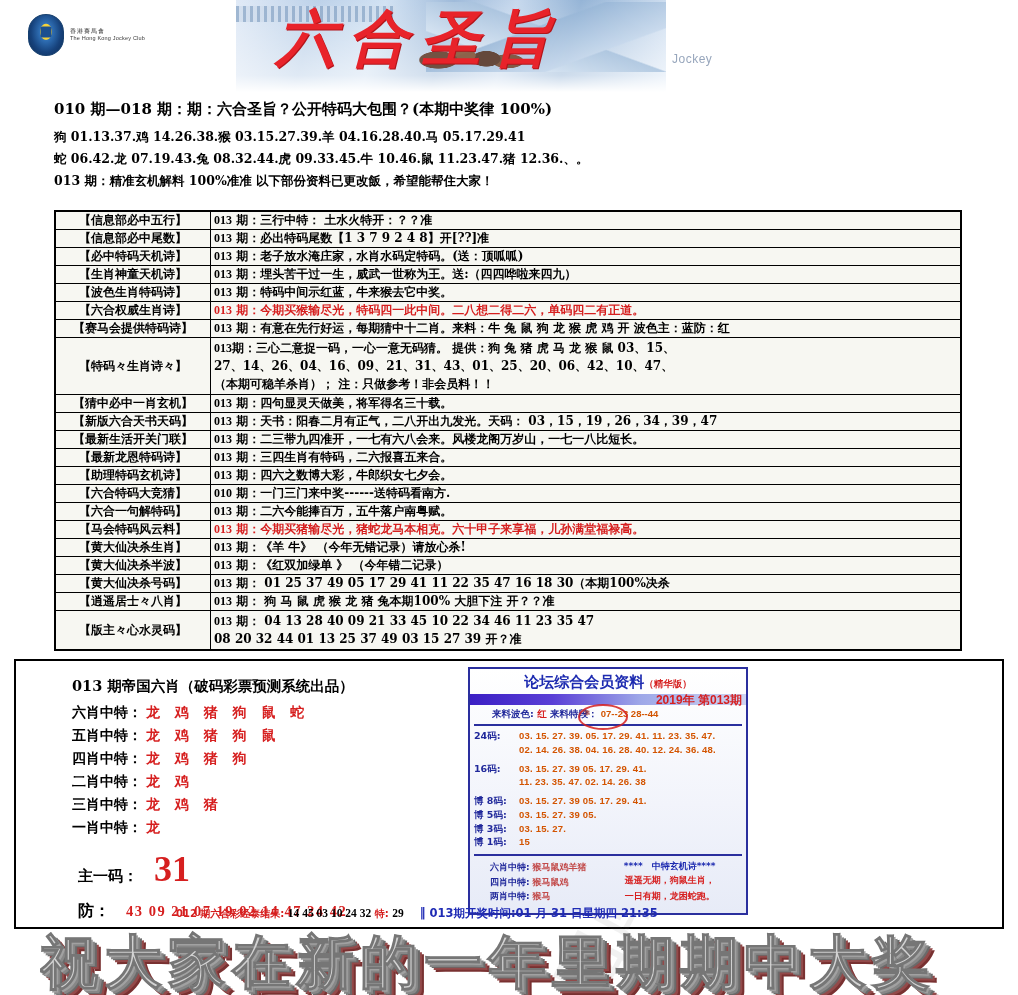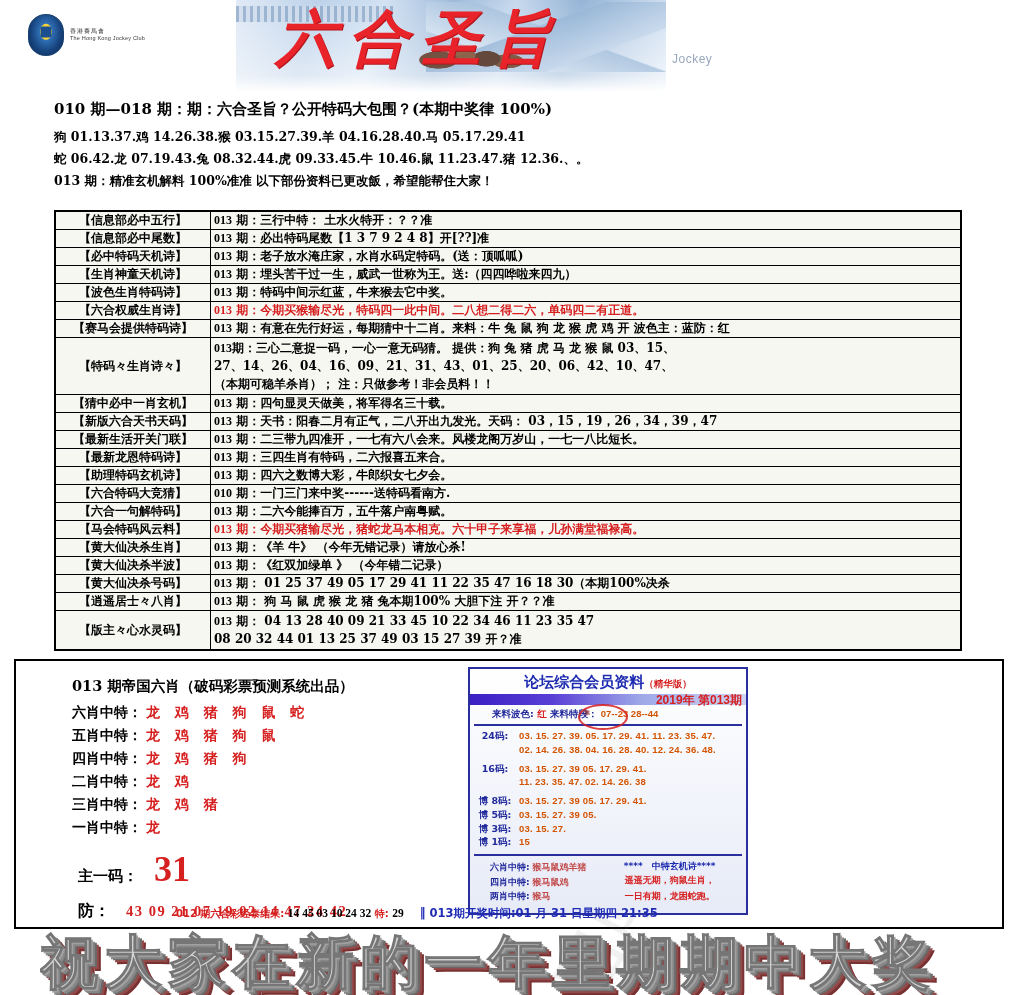--- a/index.html
+++ b/index.html
@@ -361,21 +361,21 @@
   }
   .br-code-row {
     display: flex;
     font-size: 9.5px;
     font-family: "Liberation Sans", sans-serif;
     line-height: 1.45;
     white-space: nowrap;
   }
   .br-code-row .lab {
     width: 42px;
-    text-align: center;
+    text-align: left;
     color: #21299b;
     font-weight: bold;
     flex: 0 0 42px;
     padding-right: 3px;
     font-family: "DejaVu Sans", sans-serif;
   }
   .br-code-row .nums {
     color: #d35400;
     font-weight: bold;
     letter-spacing: .2px;

